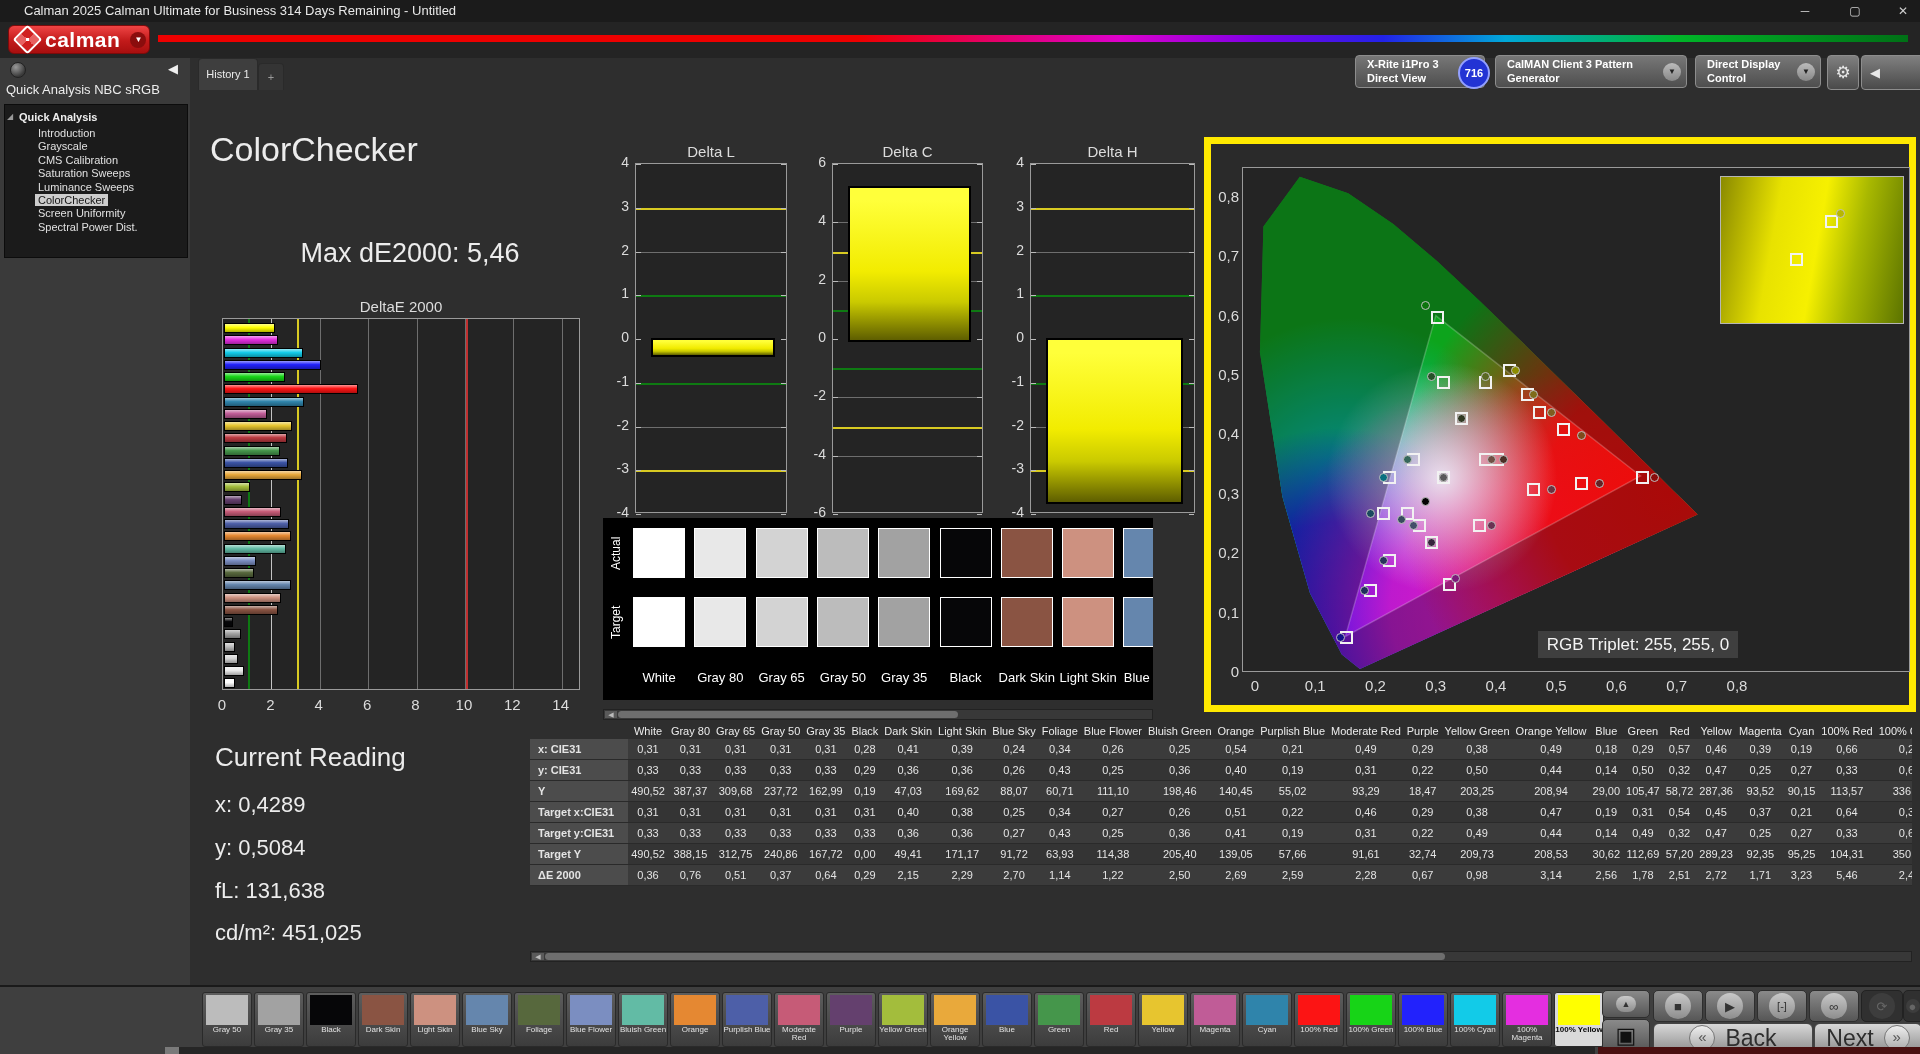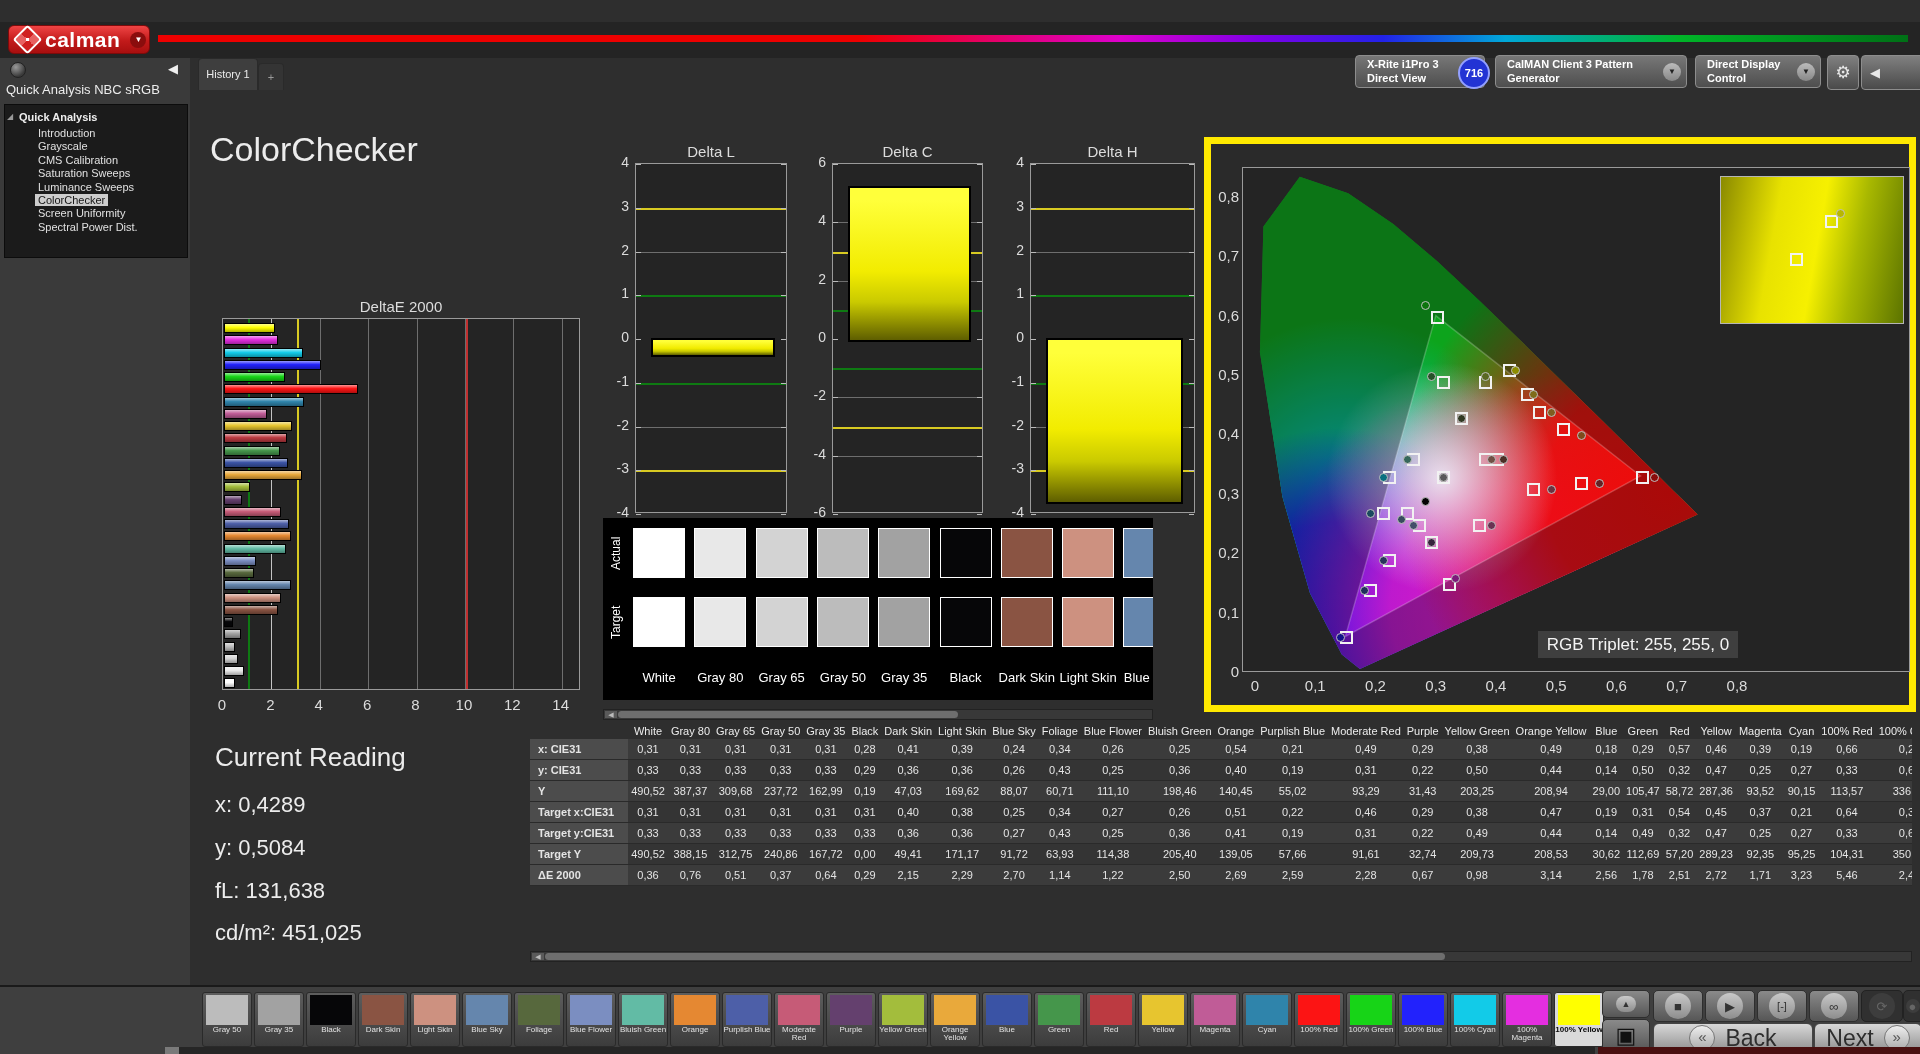--- a/index.html
+++ b/index.html
@@ -107,20 +107,27 @@
   .navbtn{background:linear-gradient(180deg,#d8d8d8,#8f8f8f);border:1px solid #444;border-radius:6px;
     color:#2e2e2e;font-size:23px;display:flex;align-items:center;justify-content:center;gap:10px;}
   .navchev{width:24px;height:24px;border-radius:50%;background:linear-gradient(180deg,#eee,#aaa);
     border:1px solid #777;color:#555;font-size:15px;line-height:22px;text-align:center;}
 </style>
 </head>
 <body>
 
 <div id="stage">
 
+  <div class="abs" id="titlebar">
+    <div class="abs" id="app-icon"></div>
+    <div class="abs" id="title-text">Calman 2025 Calman Ultimate for Business 314 Days Remaining  - Untitled</div>
+    <div class="abs winbtn" style="left:1790px">─</div>
+    <div class="abs winbtn" style="left:1840px">▢</div>
+    <div class="abs winbtn" style="left:1888px">✕</div>
+  </div>
 
   <div class="abs" id="logorow">
     <div class="abs" id="logo-pill">
       <span id="logo-diamond"></span>
       <span id="logo-word">calman</span>
       <span id="logo-caret">▼</span>
     </div>
     <div class="abs" id="rainbow"></div>
   </div>
 
@@ -159,20 +166,21 @@
   </div>
   <div class="abs pill" style="left:1695px;top:55px;width:126px;height:33px;">
     <span class="stat"></span>
     <span class="ptxt">Direct Display Control</span>
     <span class="chev">▼</span>
   </div>
   <div class="abs sqbtn" style="left:1827px;top:55px;width:30px;height:33px;font-size:17px;">⚙</div>
   <div class="abs sqbtn" style="left:1861px;top:55px;width:56px;height:33px;font-size:13px;justify-content:flex-start;padding-left:8px;">◀</div>
 
   <div class="abs" id="page-title">ColorChecker</div>
+  <div class="abs bigstat" style="top:238px;">Max dE2000: 5,46</div>
 
   <div class="abs ctitle" style="left:222px;top:298px;width:358px;">DeltaE 2000</div>
   <div class="abs plot" id="de-plot" style="left:222px;top:318px;width:358px;height:372px;">
       <div style="position: absolute; left: 48.3784px; top: 0px; width: 1px; height: 100%; background: rgb(196, 196, 196);"></div>
       <div style="position: absolute; left: 96.7568px; top: 0px; width: 1px; height: 100%; background: rgb(110, 110, 110);"></div>
       <div style="position: absolute; left: 145.135px; top: 0px; width: 1px; height: 100%; background: rgb(110, 110, 110);"></div>
       <div style="position: absolute; left: 193.514px; top: 0px; width: 1px; height: 100%; background: rgb(110, 110, 110);"></div>
       <div style="position: absolute; left: 241.892px; top: 0px; width: 1px; height: 100%; background: rgb(110, 110, 110);"></div>
       <div style="position: absolute; left: 290.27px; top: 0px; width: 1px; height: 100%; background: rgb(110, 110, 110);"></div>
       <div style="position: absolute; left: 338.649px; top: 0px; width: 1px; height: 100%; background: rgb(110, 110, 110);"></div>
@@ -607,21 +615,21 @@
             <td>0,19</td>
             <td>47,03</td>
             <td>169,62</td>
             <td>88,07</td>
             <td>60,71</td>
             <td>111,10</td>
             <td>198,46</td>
             <td>140,45</td>
             <td>55,02</td>
             <td>93,29</td>
-            <td>31,43</td>
+            <td>18,47</td>
             <td>203,25</td>
             <td>208,94</td>
             <td>29,00</td>
             <td>105,47</td>
             <td>58,72</td>
             <td>287,36</td>
             <td>93,52</td>
             <td>90,15</td>
             <td>113,57</td>
             <td>336,98</td>

